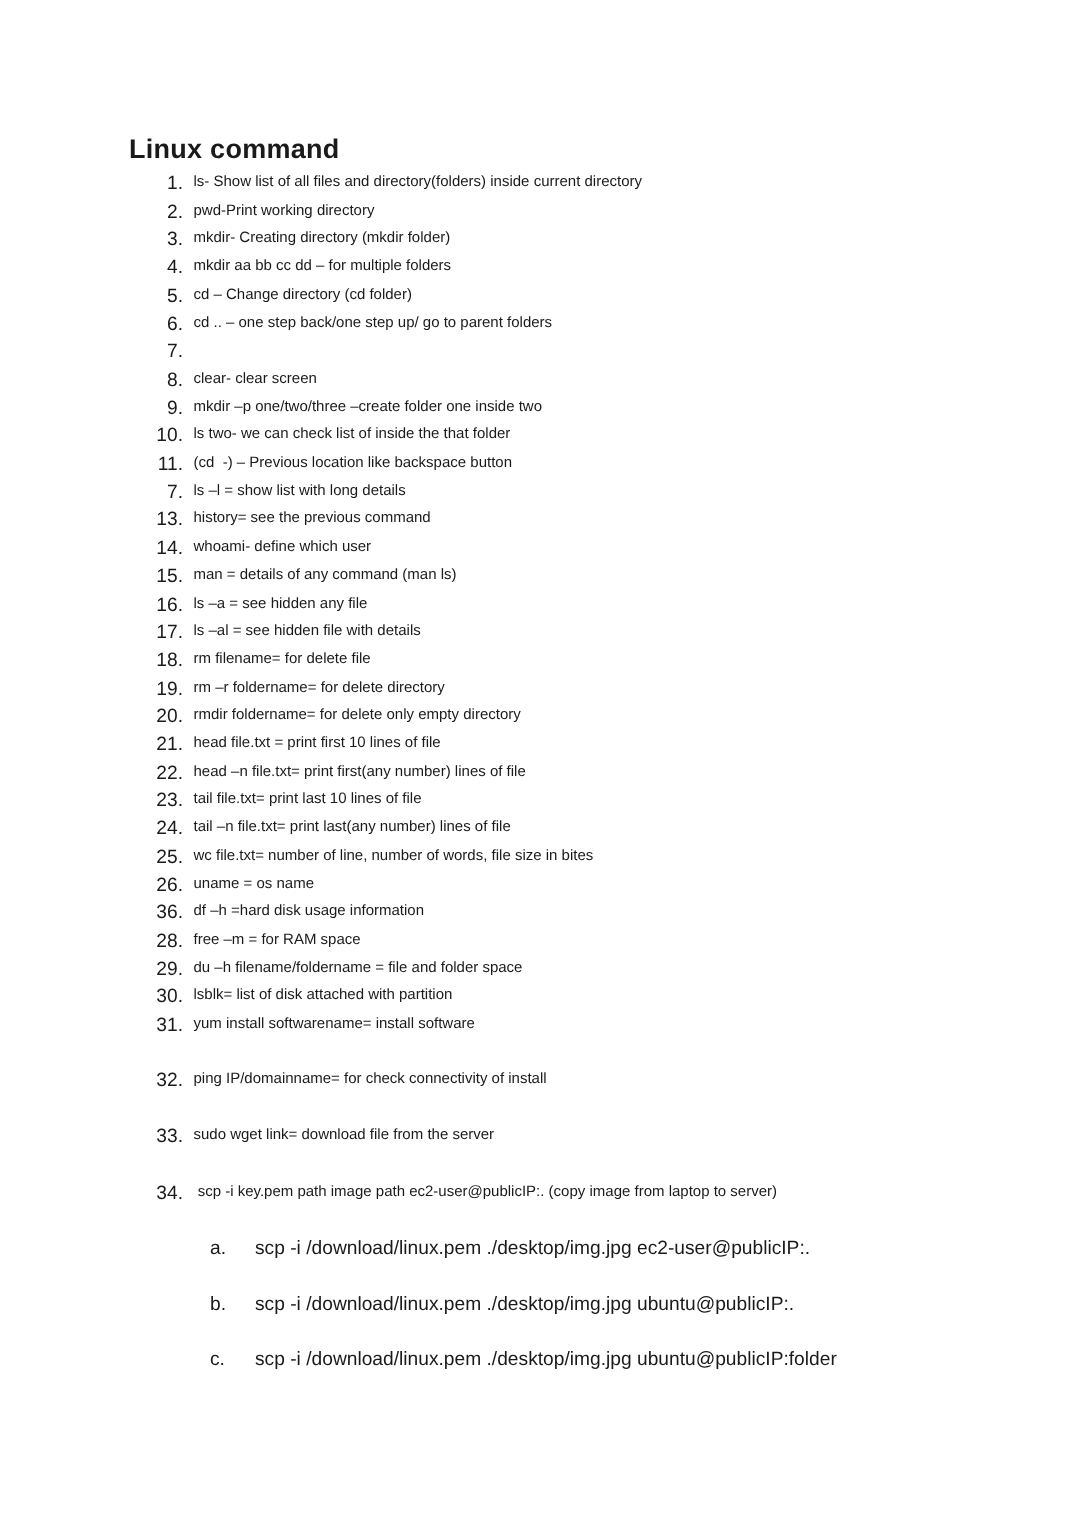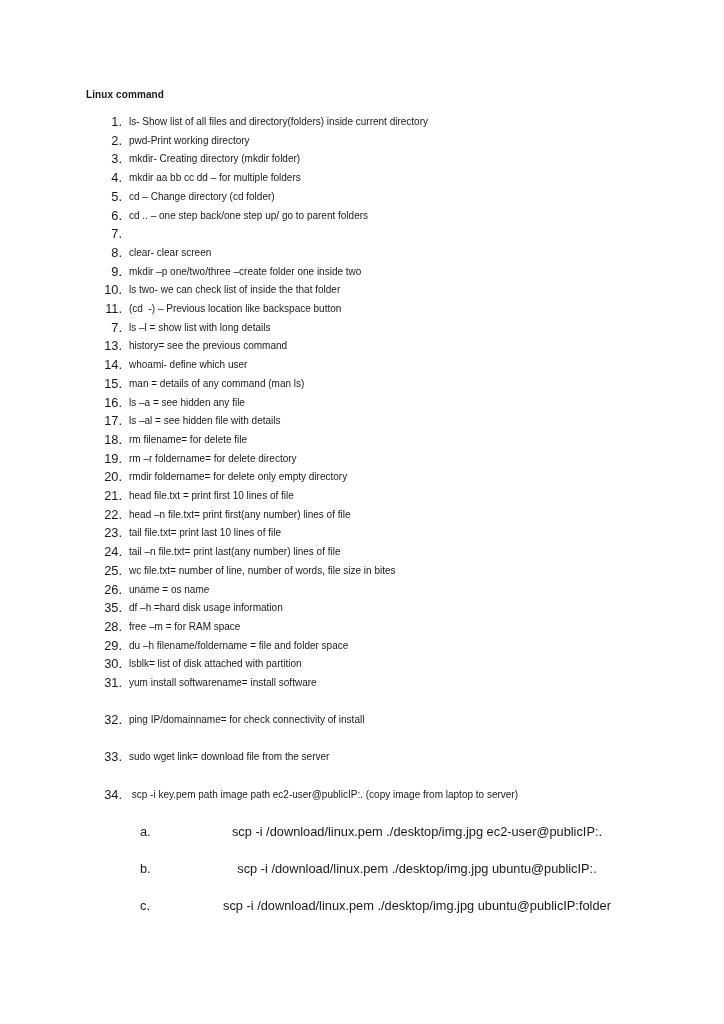--- a/index.html
+++ b/index.html
@@ -19,21 +19,21 @@
     position: relative;
     width: 724px;
     height: 1024px;
     background: #ffffff;
     box-sizing: border-box;
   }
   .doc-heading {
     position: absolute;
     left: 86px;
     top: 88px;
-    font-size: 10px;
+    font-size: 18px;
     font-weight: bold;
     letter-spacing: 0.01em;
     line-height: 1.3;
     white-space: pre;
   }
   .list {
     position: absolute;
     left: 0;
     top: 113px;
     width: 724px;
@@ -76,21 +76,20 @@
     left: 140px;
     width: 22px;
     text-align: left;
     white-space: pre;
   }
   .subitem .itext {
     display: block;
     margin-left: 170px;
     margin-right: 60px;
     white-space: pre-wrap;
-    text-align: center;
   }
 </style>
 </head>
 <body style="background: rgb(255, 255, 255); color: rgb(26, 26, 26);">
 
 <div class="page">
 
   <div class="doc-heading">Linux command</div>
 
   <div class="list">
@@ -192,21 +191,21 @@
         </div>
         <div class="item">
           <span class="marker">25.</span>
           <span class="itext">wc file.txt= number of line, number of words, file size in bites</span>
         </div>
         <div class="item">
           <span class="marker">26.</span>
           <span class="itext">uname = os name</span>
         </div>
         <div class="item">
-          <span class="marker">35.</span>
+          <span class="marker">36.</span>
           <span class="itext">df –h =hard disk usage information</span>
         </div>
         <div class="item">
           <span class="marker">28.</span>
           <span class="itext">free –m = for RAM space</span>
         </div>
         <div class="item">
           <span class="marker">29.</span>
           <span class="itext">du –h filename/foldername = file and folder space</span>
         </div>

